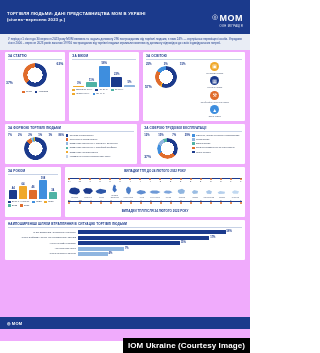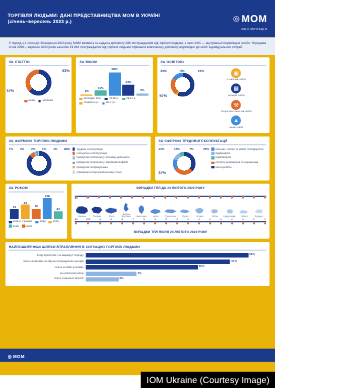--- a/index.html
+++ b/index.html
@@ -5,21 +5,21 @@
   html,body{margin:0;padding:0;}
   body{
     width:250px;height:353px;
     background:#ffffff;
     font-family:"Liberation Sans", sans-serif;
     overflow:hidden;
     position:relative;
   }
   .poster{
     position:absolute;left:0;top:0;width:250px;height:341px;
-    background:#eab308;
+    background:#f0abfc;
     overflow:hidden;
   }
   
   .hdr{
     height:34px;background:#1b3a8c;color:#fff;
     display:flex;align-items:center;justify-content:space-between;
     padding:0 7px;box-sizing:border-box;
   }
   .hdr-title{font-size:4.2px;line-height:6px;font-weight:bold;letter-spacing:.2px;max-width:150px;}
   .hdr-logo{display:flex;align-items:center;gap:1.5px;}
@@ -86,21 +86,21 @@
   
   .ylg{display:flex;flex-wrap:wrap;gap:.8px 3px;margin-top:1.5px;width:46px;}
   
   .foot{
     position:absolute;left:0;bottom:12px;width:250px;height:12px;
     background:#1b3a8c;display:flex;align-items:center;padding-left:7px;box-sizing:border-box;
   }
   .foot .l{color:#fff;font-size:4px;font-weight:bold;letter-spacing:.3px;}
   .caption{
     position:absolute;right:0;bottom:0;
-    background:#000;color:#fff;font-size:8px;font-weight:normal;
+    background:#000;color:#fff;font-size:8px;font-weight:bold;
     padding:3px 5px;letter-spacing:.1px;margin-left:35px;
   }
 </style>
 </head>
 <body>
 
 <div class="poster">
 
   <div class="hdr">
     <div class="hdr-title">ТОРГІВЛЯ ЛЮДЬМИ: ДАНІ ПРЕДСТАВНИЦТВА МОМ В УКРАЇНІ (січень–вересень 2023 р.)</div>

